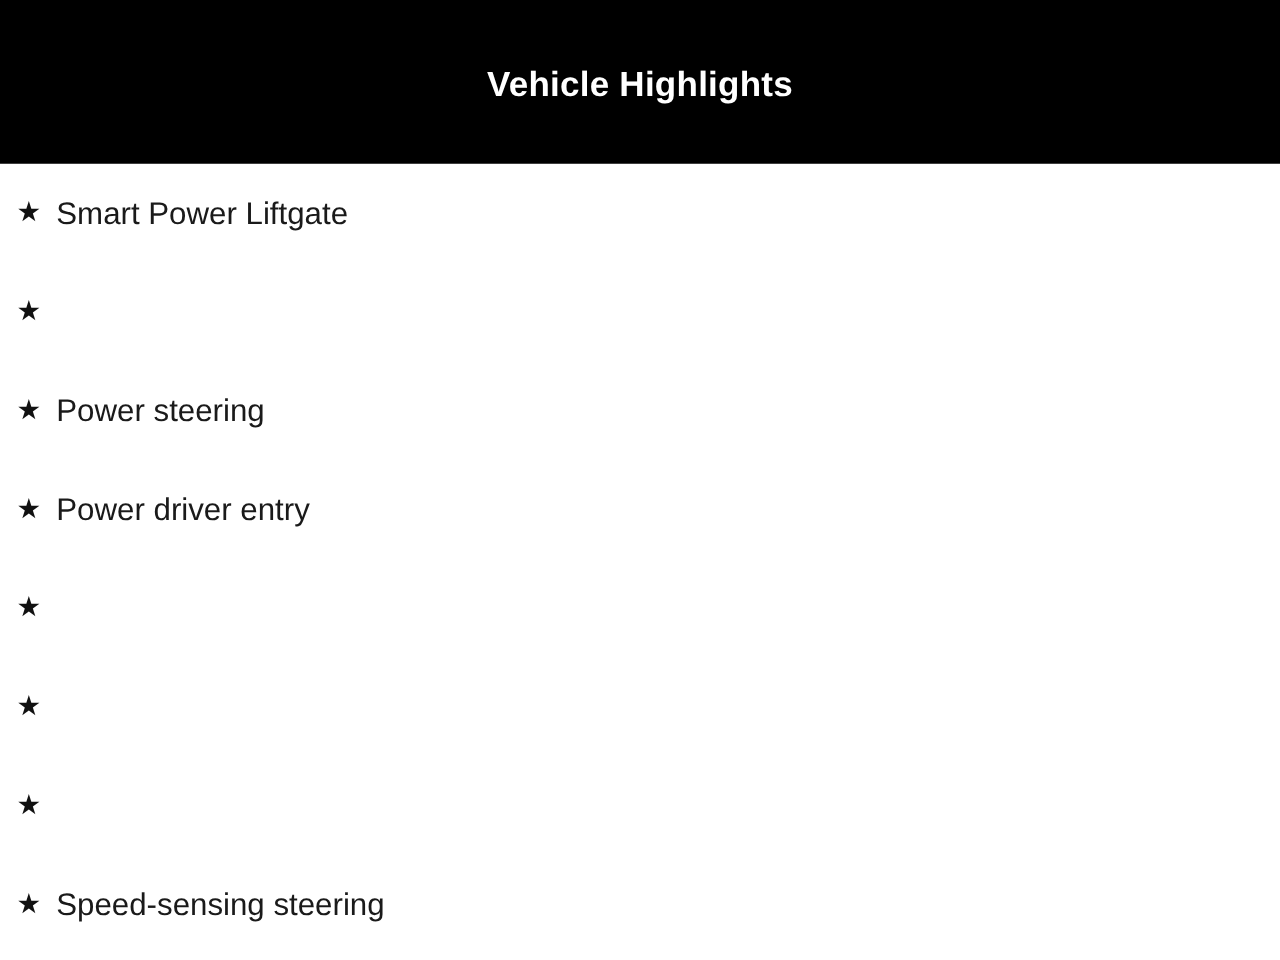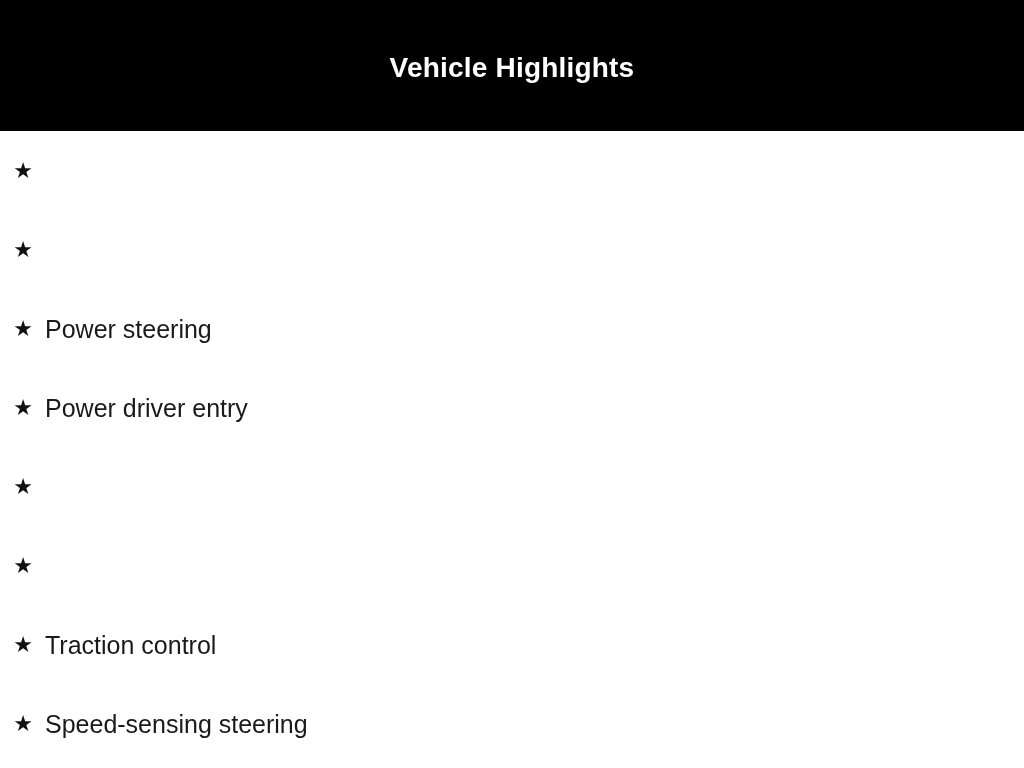--- a/index.html
+++ b/index.html
@@ -60,39 +60,39 @@
 </head>
 <body>
 
 <header class="header-bar">
   <h1 class="header-title">Vehicle Highlights</h1>
 </header>
 
 <ul class="highlights-list">
   <li class="highlight-item">
     <span class="star">★</span>
+    <span class="item-label">Smart Power Liftgate</span>
   </li>
   <li class="highlight-item">
     <span class="star">★</span>
   </li>
   <li class="highlight-item">
     <span class="star">★</span>
     <span class="item-label">Power steering</span>
   </li>
   <li class="highlight-item">
     <span class="star">★</span>
     <span class="item-label">Power driver entry</span>
   </li>
   <li class="highlight-item">
     <span class="star">★</span>
   </li>
   <li class="highlight-item">
     <span class="star">★</span>
   </li>
   <li class="highlight-item">
     <span class="star">★</span>
-    <span class="item-label">Traction control</span>
   </li>
   <li class="highlight-item">
     <span class="star">★</span>
     <span class="item-label">Speed-sensing steering</span>
   </li>
 </ul>
 
 </body></html>

